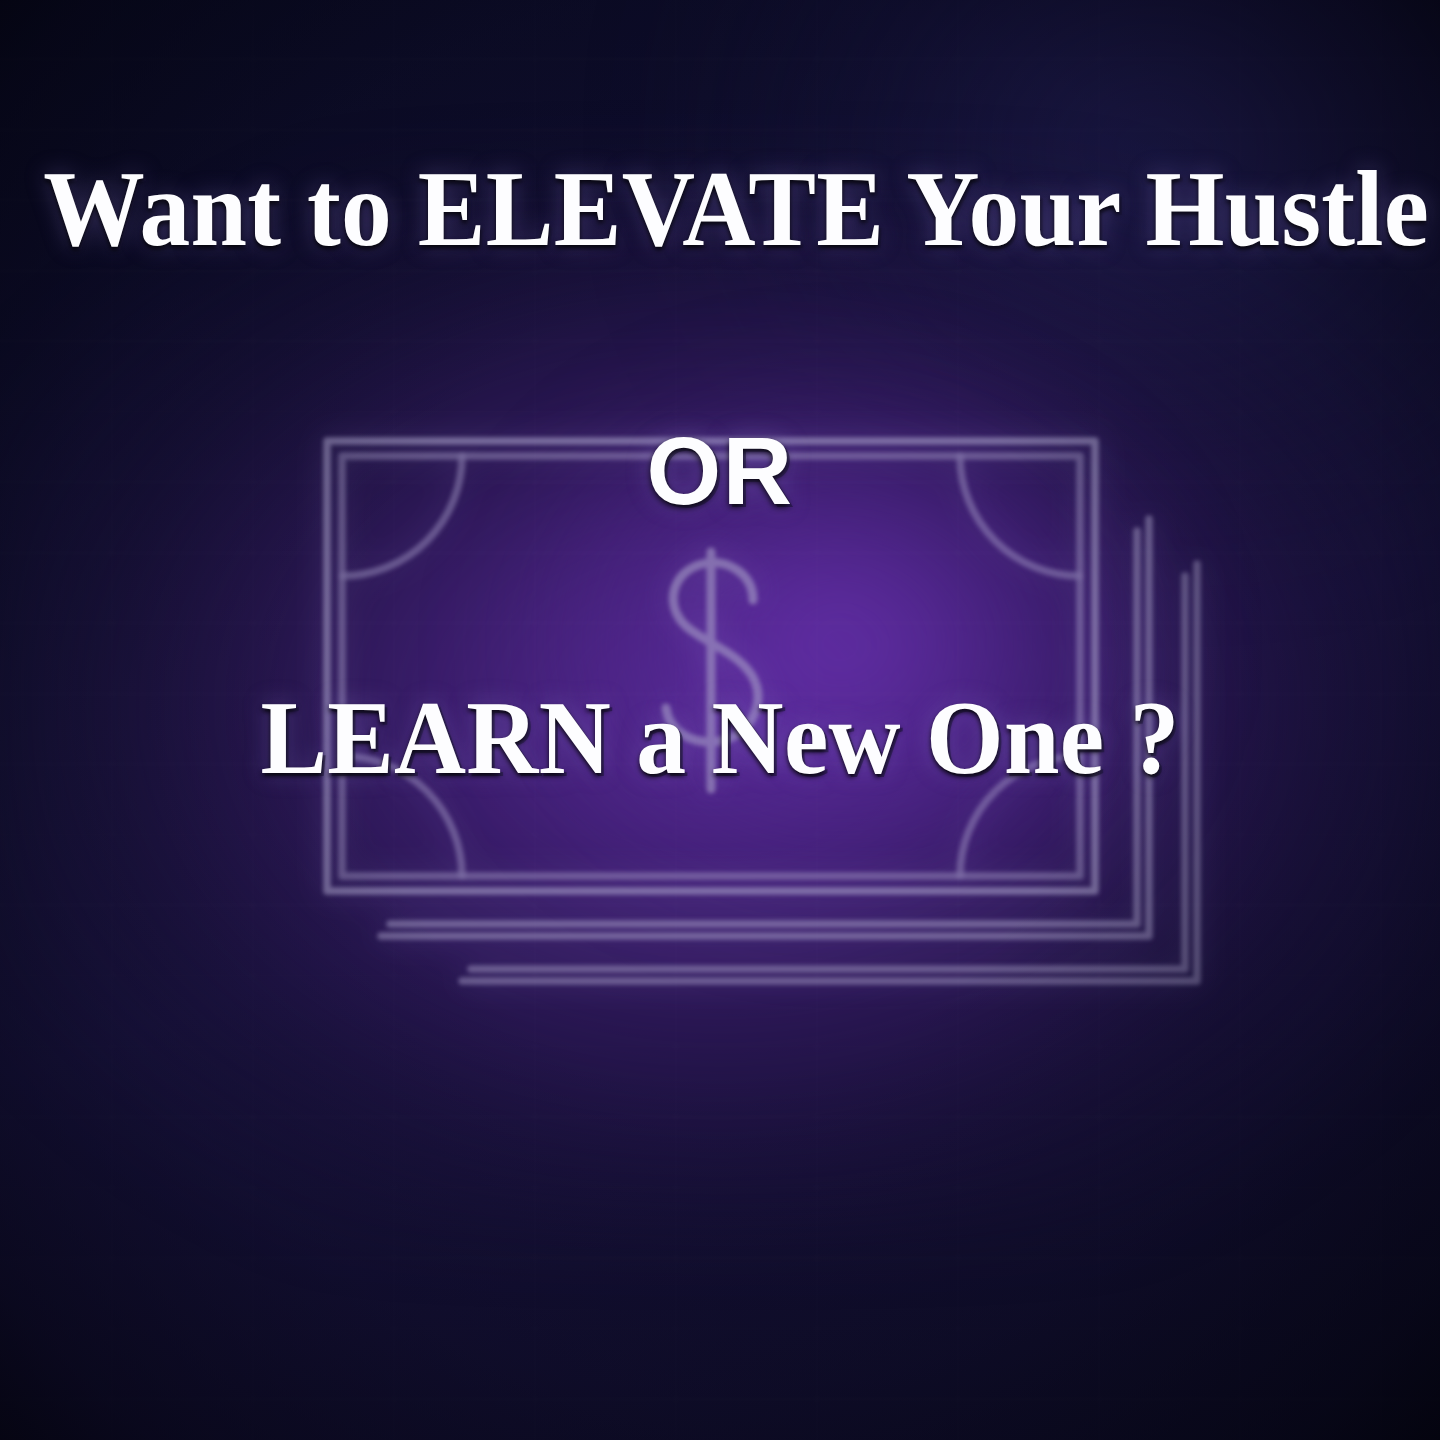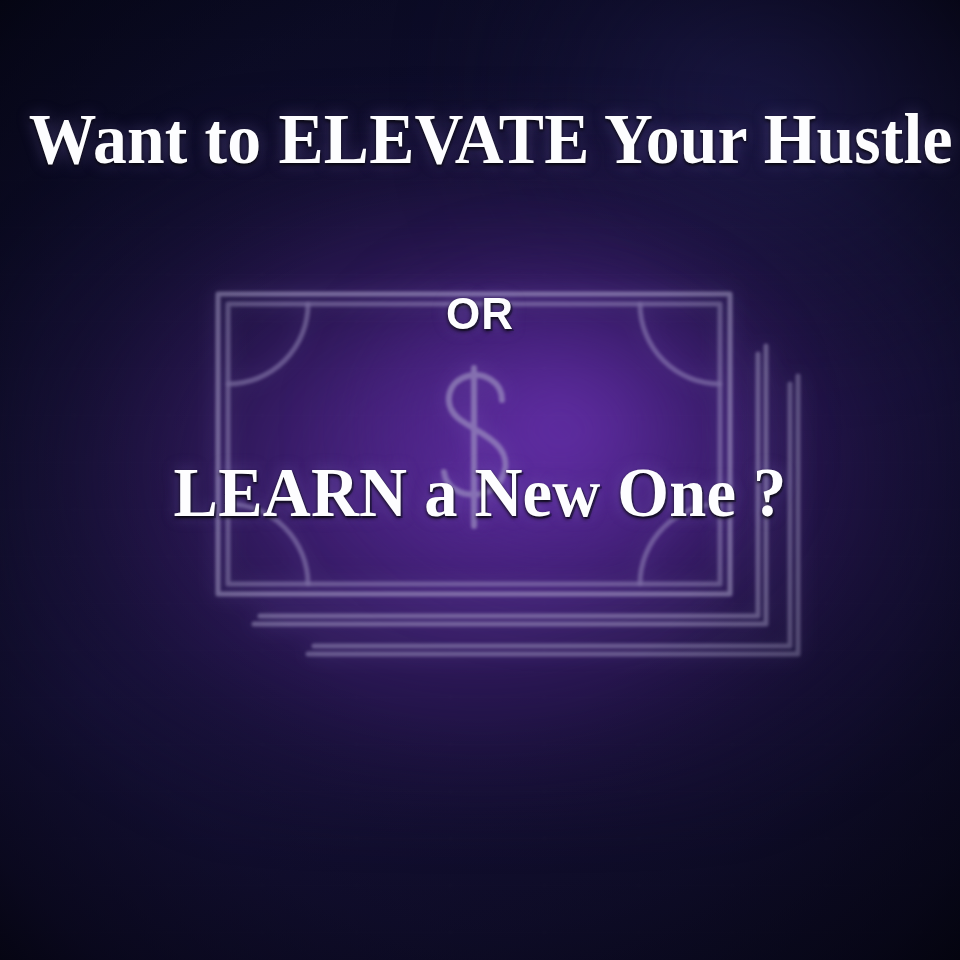--- a/index.html
+++ b/index.html
@@ -167,21 +167,21 @@
 
   .line-1 {
     top: 100px;
     font-size: 72px;
     line-height: 78px;
     transform: scaleX(0.94);
   }
 
   .line-or {
     top: 285px;
-    font-size: 44px;
+    font-size: 64px;
     line-height: 58px;
     font-family: "Liberation Sans", "DejaVu Sans", sans-serif;
     letter-spacing: 1px;
   }
 
   .line-3 {
     top: 455px;
     font-size: 70px;
     line-height: 76px;
     transform: scaleX(0.95);

